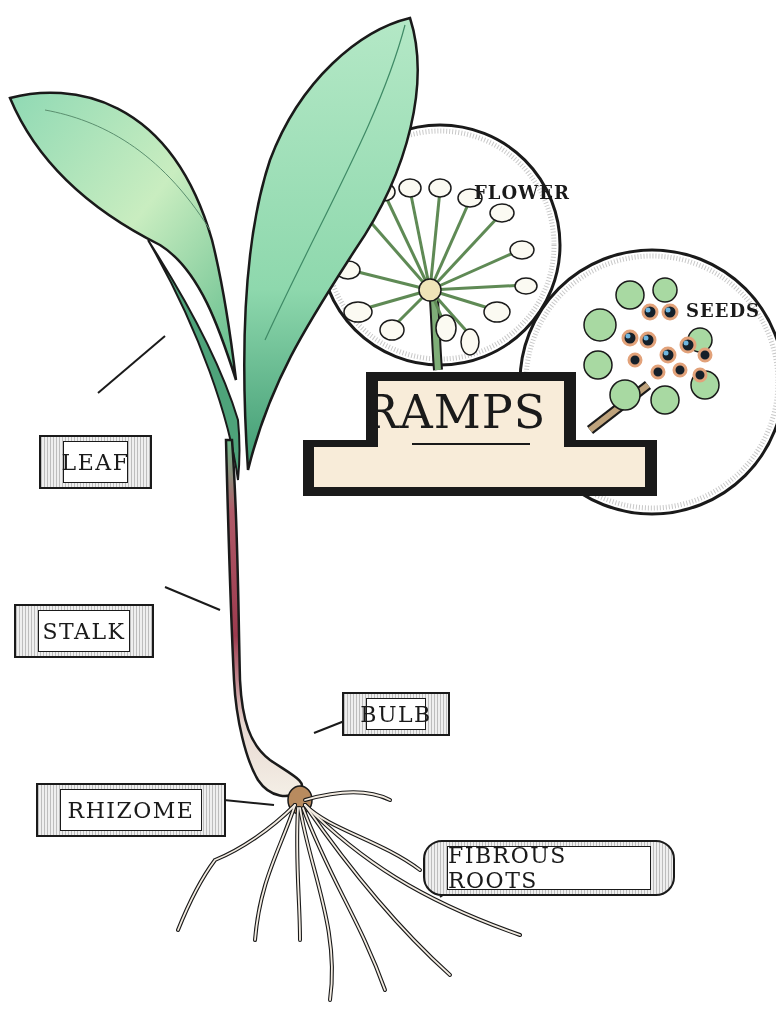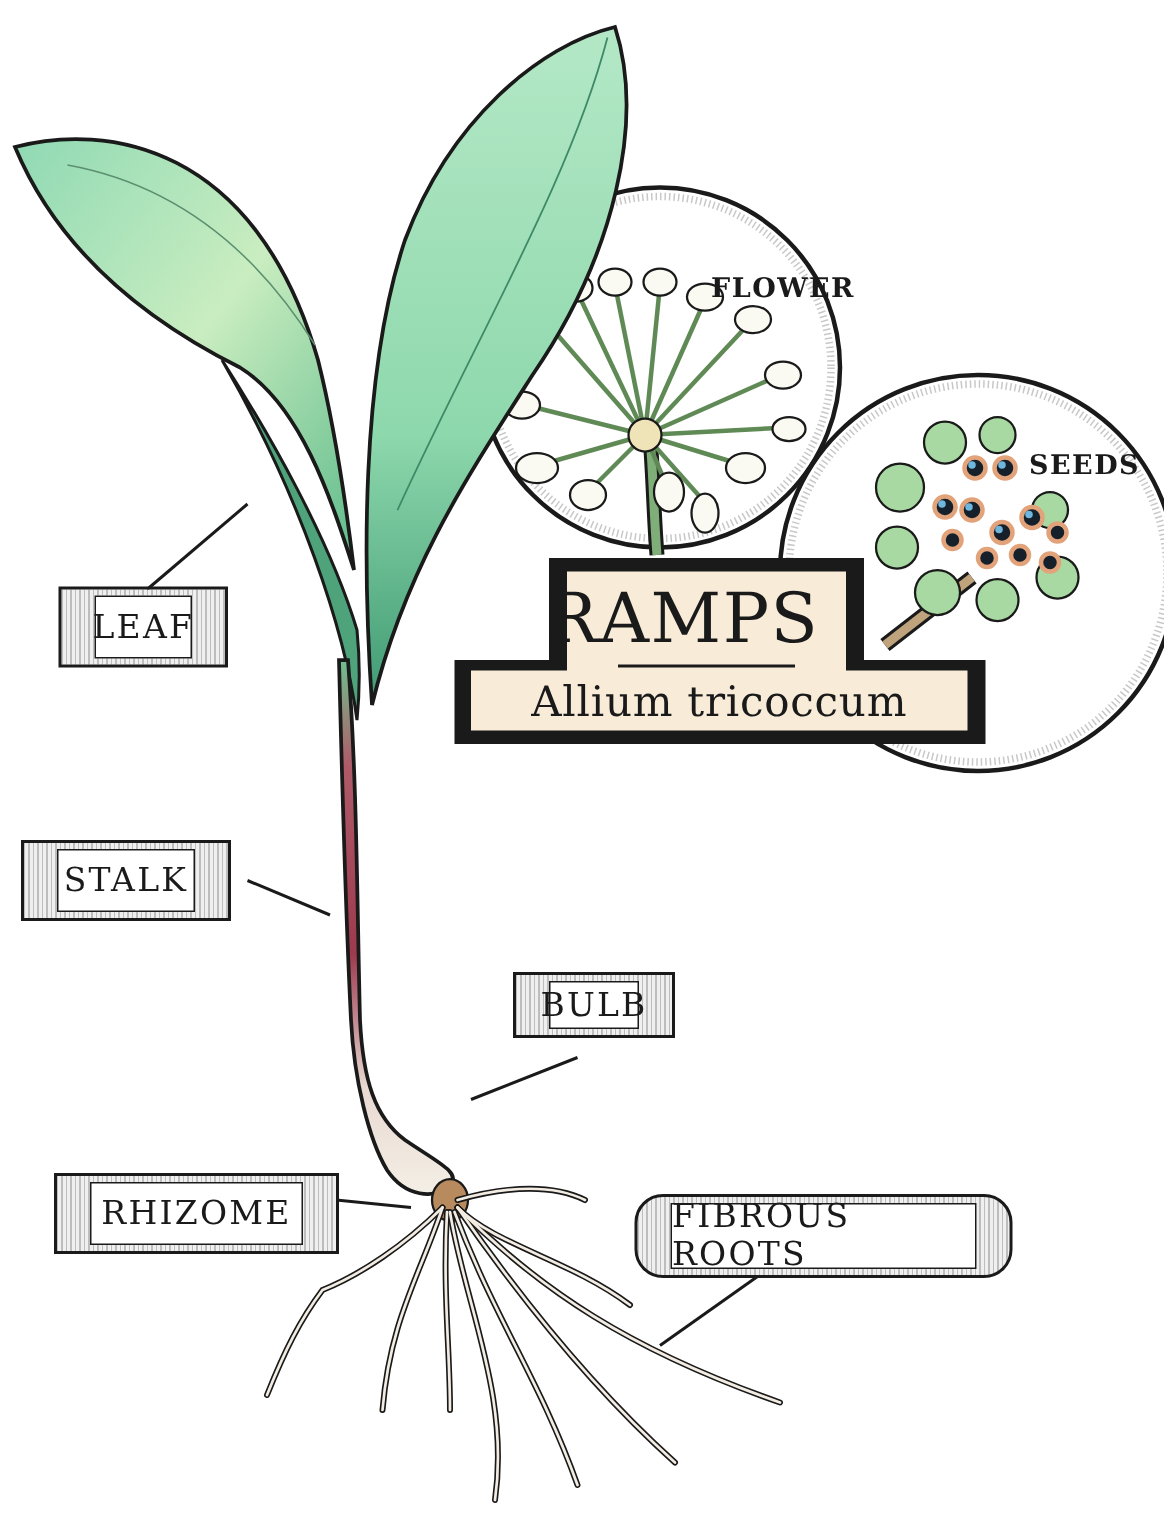--- a/index.html
+++ b/index.html
@@ -7,20 +7,21 @@
          font-family: "DejaVu Serif", serif; }
   .canvas { position: absolute; left: 0; top: 0; width: 776px; height: 1024px; }
   svg.art { position: absolute; left: 0; top: 0; }
 
   .label {
     position: absolute;
     border: 2px solid #1a1a1a;
     background: repeating-linear-gradient(90deg, #bdbdbd 0 1px, #efefef 1px 3px);
     padding: 4px 22px;
     box-sizing: border-box;
+    margin-top: 44px;
   }
   .label .inner {
     border: 1.5px solid #1a1a1a;
     background: #ffffff;
     height: 100%;
     box-sizing: border-box;
     display: flex; align-items: center; justify-content: center;
     font-family: "DejaVu Serif", serif;
     color: #1a1a1a;
     font-size: 22px;
@@ -221,34 +222,33 @@
       <line x1="505" y1="851" x2="440" y2="897"></line>
     </g>
   </svg>
 
   <div class="title-top"></div>
   <div class="title-bottom"></div>
   <div class="title-top-inner"></div>
   <div class="title-bottom-inner"></div>
   <div class="title-main">RAMPS</div>
   <div class="title-rule"></div>
-  <div class="title-sub">Allium tricoccum</div>
 
   <div class="circle-label" style="left:474px; top:182px;">FLOWER</div>
   <div class="circle-label" style="left:686px; top:300px;">SEEDS</div>
 
   <div class="label" style="left:39px; top:391px; width:113px; height:54px;">
     <div class="inner">LEAF</div>
   </div>
   <div class="label" style="left:14px; top:560px; width:140px; height:54px;">
     <div class="inner">STALK</div>
   </div>
   <div class="label" style="left:342px; top:648px; width:108px; height:44px;">
     <div class="inner">BULB</div>
   </div>
-  <div class="label" style="left:36px; top:782px; width:190px; height:54px;">
+  <div class="label" style="left:36px; top:739px; width:190px; height:54px;">
     <div class="inner">RHIZOME</div>
   </div>
   <div class="label" style="left:423px; top:796px; width:252px; height:56px;border-radius:19px;">
     <div class="inner">FIBROUS ROOTS</div>
   </div>
 
 </div>
 
 </body></html>

